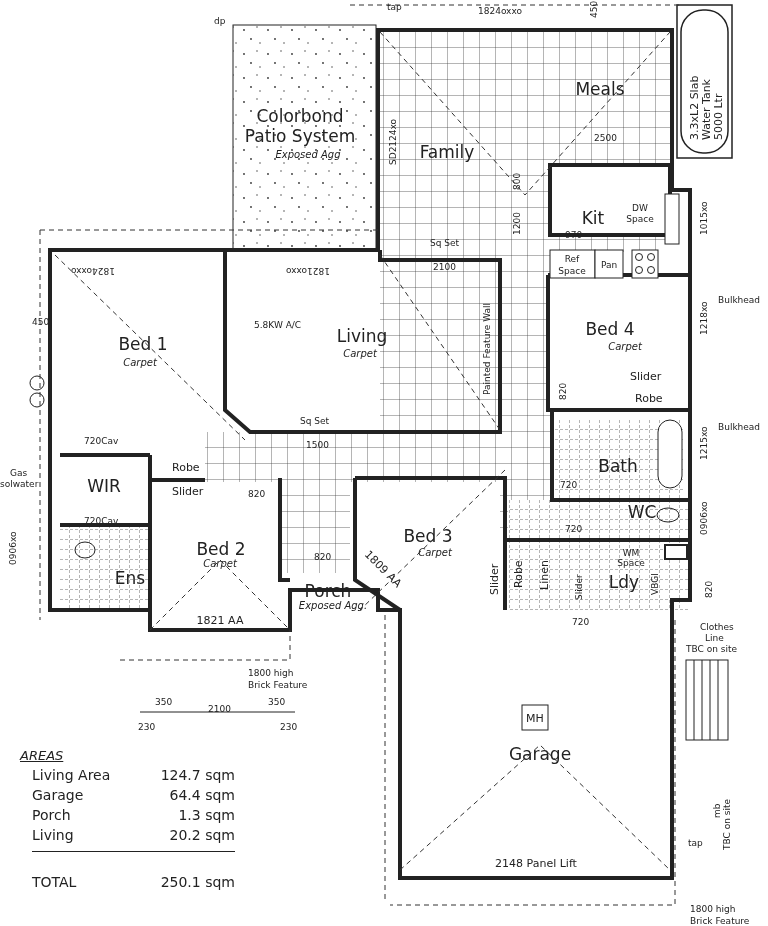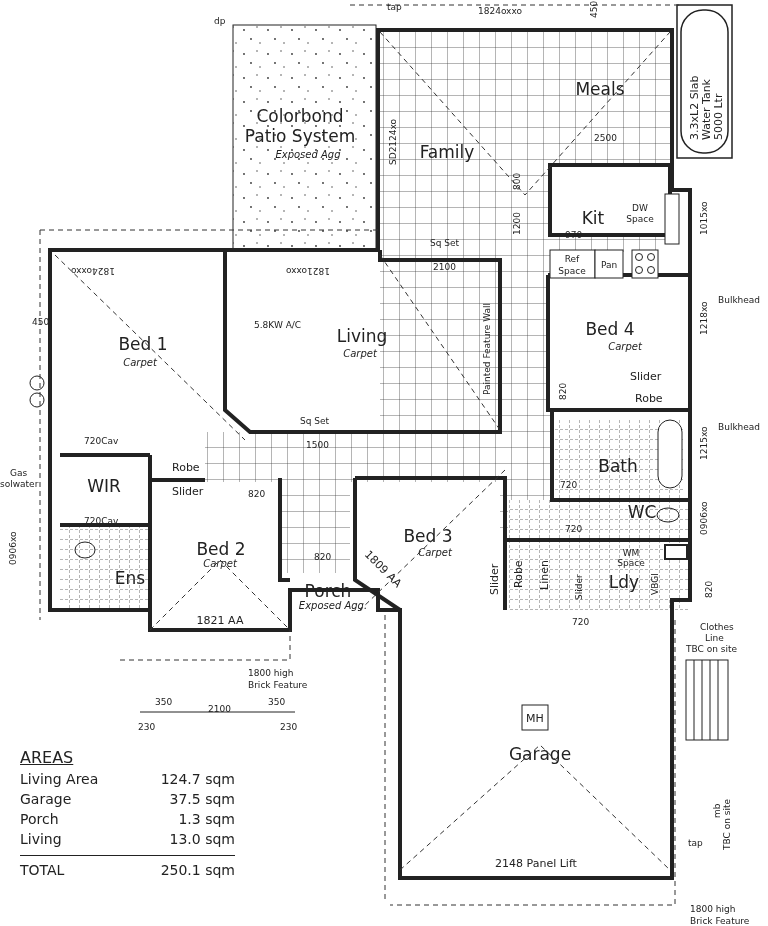--- a/index.html
+++ b/index.html
@@ -8,24 +8,24 @@
   .t{font-family:"DejaVu Sans",sans-serif;fill:#222;}
   .room{font-size:17px;}
   .sub{font-size:10px;font-style:italic;}
   .sm{font-size:9px;}
   .md{font-size:11px;}
   .wall{fill:none;stroke:#222;stroke-width:4;}
   .thin{fill:none;stroke:#222;stroke-width:1;}
   .dash{fill:none;stroke:#333;stroke-width:1;stroke-dasharray:5 4;}
   .tile{stroke:#444;stroke-width:0.8;}
   #areas{position:absolute;left:20px;top:748px;width:215px;font-family:"DejaVu Sans",sans-serif;font-size:14px;color:#222;}
-  #areas .h{text-decoration:underline;font-size:16px;margin-bottom:2px;}
-  #areas .row{display:flex;justify-content:space-between;height:20px;line-height:20px;}
+  #areas .h{text-decoration:underline;font-size:13px;margin-bottom:2px;font-style:italic;}
+  #areas .row{display:flex;justify-content:space-between;height:20px;line-height:20px;margin-left:12px;}
   #areas .row .v{width:95px;text-align:right;}
-  #areas .total{border-top:1.5px solid #222;margin-top:6px;padding-top:4px;}
+  #areas .total{border-top:1.5px solid #222;margin-top:6px;padding-top:20px;}
 </style>
 </head>
 <body>
 
 <svg id="plan" width="768" height="926" viewBox="0 0 768 926">
   <defs>
     <pattern id="tiles" width="16" height="16" patternUnits="userSpaceOnUse">
       <rect width="16" height="16" fill="#fff"></rect>
       <path d="M16 0 V16 M0 16 H16" class="tile"></path>
     </pattern>
@@ -220,27 +220,27 @@
 </svg>
 
 <div id="areas">
   <div class="h">AREAS</div>
   <div class="row">
       <span>Living Area</span>
       <span class="v">124.7 sqm</span>
     </div>
   <div class="row">
       <span>Garage</span>
-      <span class="v">37.5 sqm</span>
+      <span class="v">64.4 sqm</span>
     </div>
   <div class="row">
       <span>Porch</span>
       <span class="v">1.3 sqm</span>
     </div>
   <div class="row">
       <span>Living</span>
-      <span class="v">13.0 sqm</span>
+      <span class="v">20.2 sqm</span>
     </div>
   <div class="row total">
       <span>TOTAL</span>
       <span class="v">250.1 sqm</span>
     </div>
 </div>
 
 </body></html>

